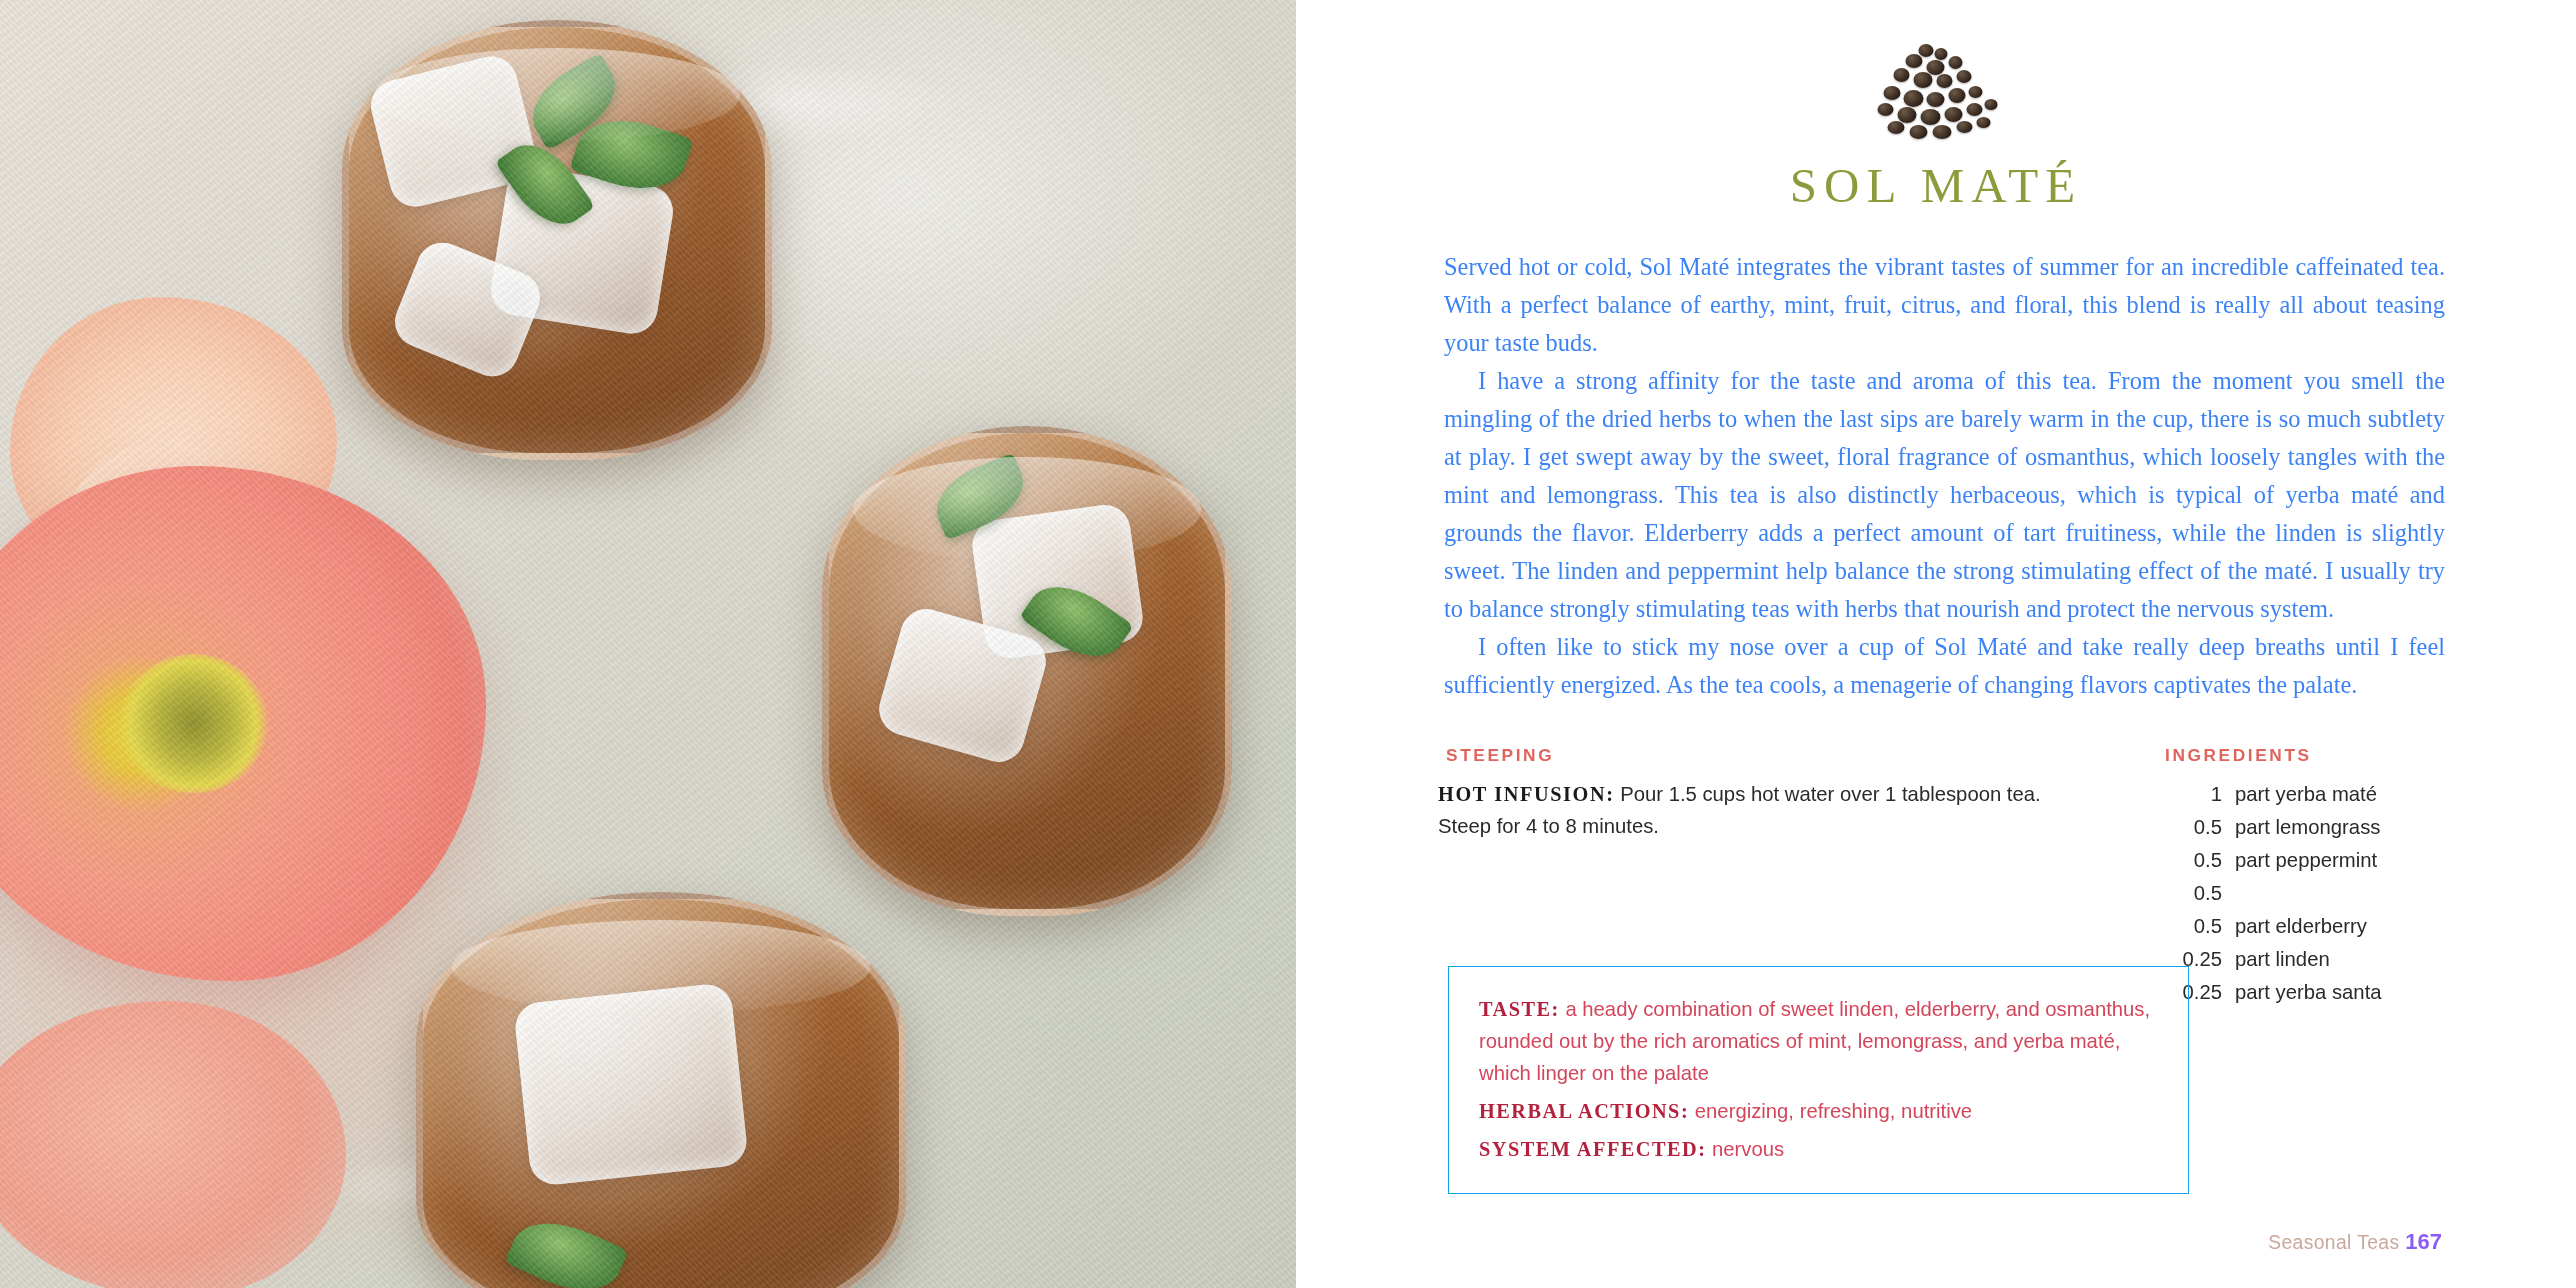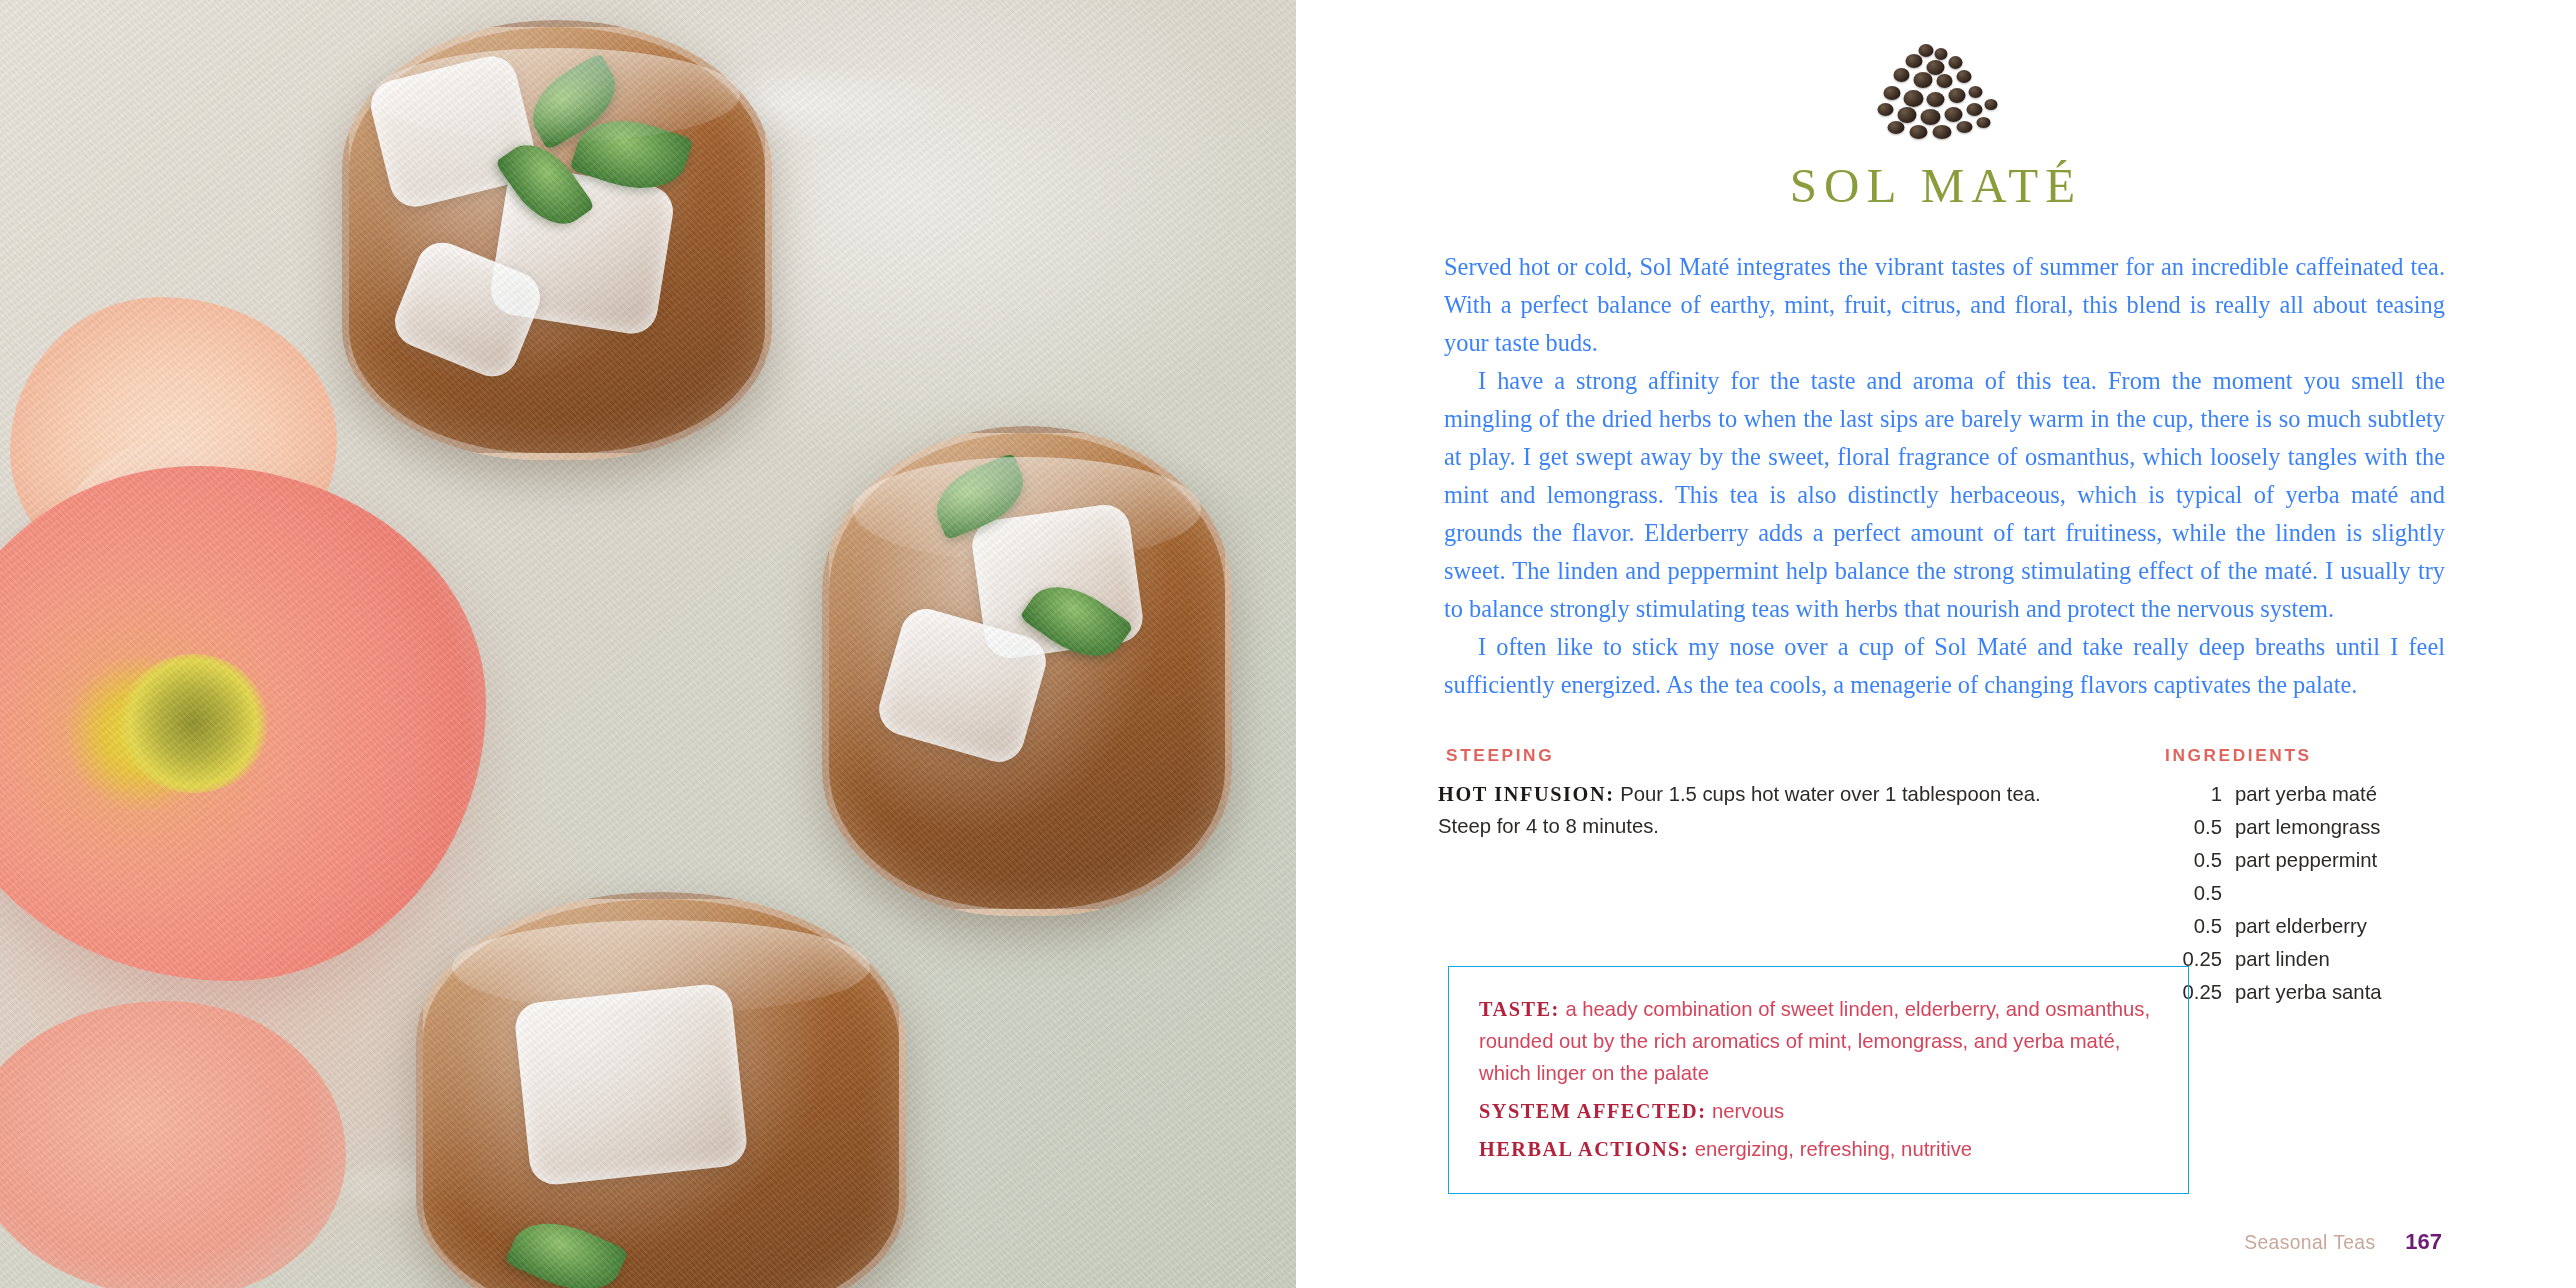--- a/index.html
+++ b/index.html
@@ -262,24 +262,23 @@
   .folio {
     position: absolute;
     right: 134px;
     bottom: 33px;
     font-family: "Liberation Sans", sans-serif;
     font-size: 19.3px;
     color: #c9a79a;
     letter-spacing: 0.4px;
   }
   .folio b {
-    color: #701a75;
+    color: #8b5cf6;
     font-size: 22px;
     letter-spacing: 0;
-    margin-left: 24px;
   }
 </style>
 </head>
 <body>
 
 <div class="spread">
 
   <div class="photo-page">
     <div class="photo-bg"></div>
     <div class="photo-scuff"></div>
@@ -397,24 +396,24 @@
             </li>
           </ul>
         </div>
       </div>
 
       <div class="callout">
         <p class="callout-row">
           <span class="k">TASTE:</span><span> a heady combination of sweet linden, elderberry, and osmanthus, rounded out by the rich aromatics of mint, lemongrass, and yerba maté, which linger on the palate</span>
         </p>
         <p class="callout-row">
-          <span class="k">SYSTEM AFFECTED:</span><span> nervous</span>
+          <span class="k">HERBAL ACTIONS:</span><span> energizing, refreshing, nutritive</span>
         </p>
         <p class="callout-row">
-          <span class="k">HERBAL ACTIONS:</span><span> energizing, refreshing, nutritive</span>
+          <span class="k">SYSTEM AFFECTED:</span><span> nervous</span>
         </p>
       </div>
 
     </div>
 
     <div class="folio">
       <span>Seasonal Teas</span>
       <b>167</b>
     </div>
   </div>

